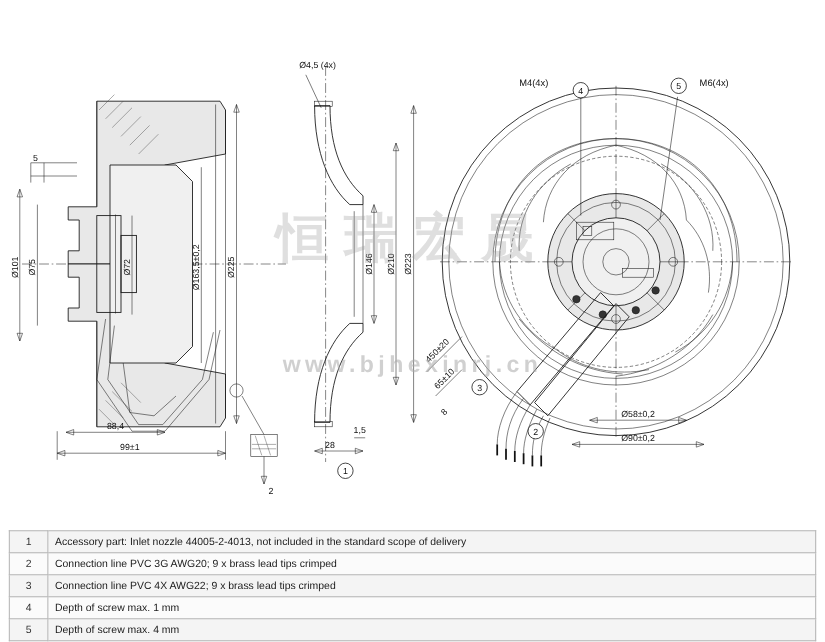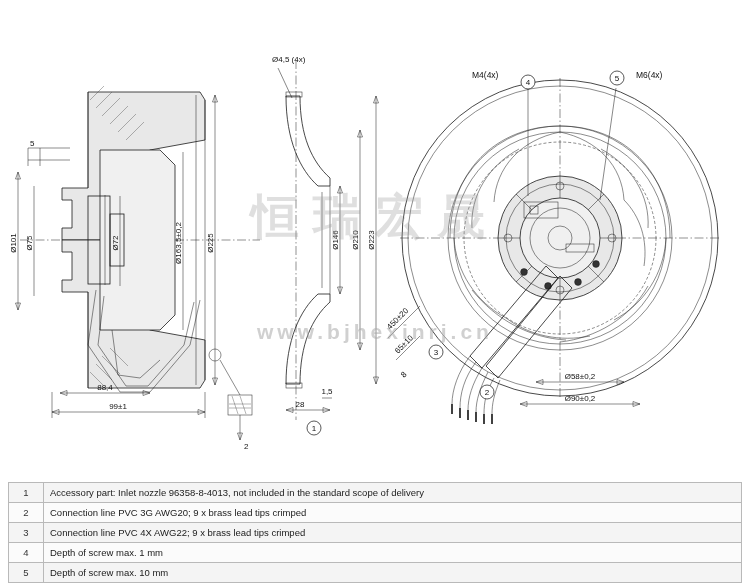--- a/index.html
+++ b/index.html
@@ -362,34 +362,34 @@
     </g>
   </svg>
 
   <div class="wm">恒瑞宏晟</div>
   <div class="wm2">www.bjhexinrj.cn</div>
 
   <table class="legend">
     <tbody>
       <tr>
         <td class="num">1</td>
-        <td>Accessory part: Inlet nozzle 96358-8-4013, not included in the standard scope of delivery</td>
+        <td>Accessory part: Inlet nozzle 44005-2-4013, not included in the standard scope of delivery</td>
       </tr>
       <tr>
         <td class="num">2</td>
         <td>Connection line PVC 3G AWG20; 9 x brass lead tips crimped</td>
       </tr>
       <tr>
         <td class="num">3</td>
         <td>Connection line PVC 4X AWG22; 9 x brass lead tips crimped</td>
       </tr>
       <tr>
         <td class="num">4</td>
         <td>Depth of screw max. 1 mm</td>
       </tr>
       <tr>
         <td class="num">5</td>
-        <td>Depth of screw max. 10 mm</td>
+        <td>Depth of screw max. 4 mm</td>
       </tr>
     </tbody>
   </table>
 
 </div>
 
 </body></html>

